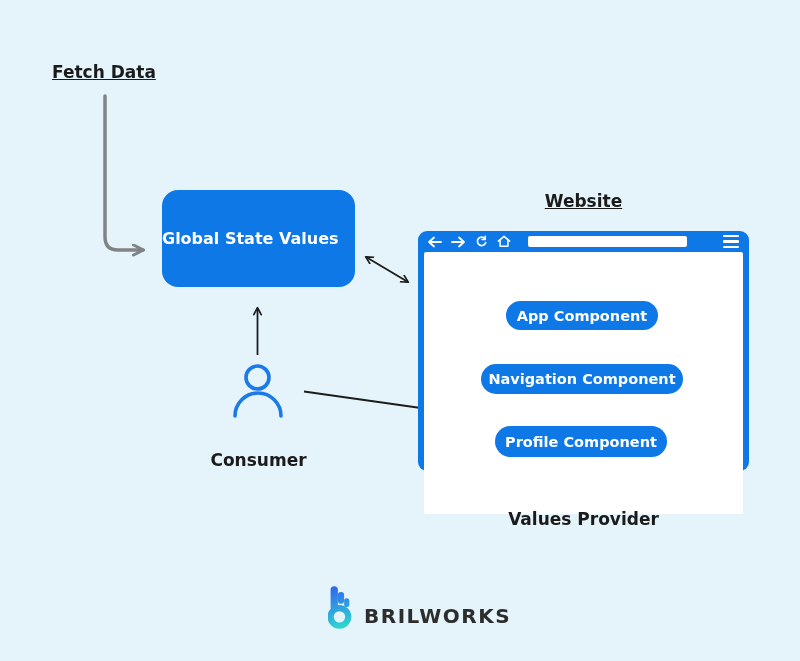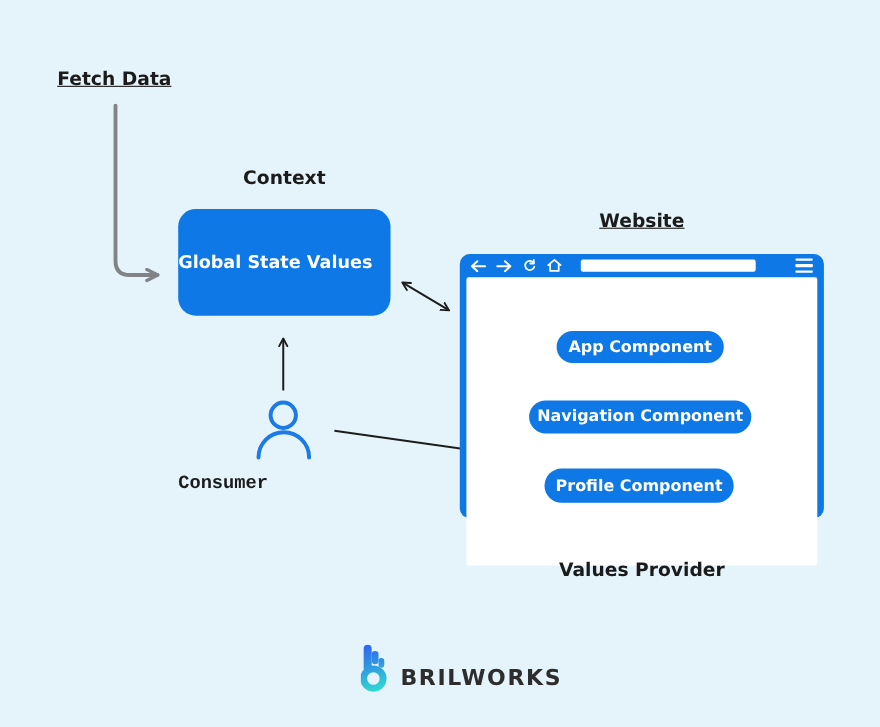--- a/index.html
+++ b/index.html
@@ -163,21 +163,20 @@
       </marker>
     </defs>
     <path d="M105,96 L105,237 Q105,250 118,250 L143,250" fill="none" stroke="#808486" stroke-width="3.5" stroke-linecap="round" marker-end="url(#mgray)"></path>
     <path d="M366,257 L408,282" fill="none" stroke="#1c1c1c" stroke-width="1.8" marker-start="url(#mblack)" marker-end="url(#mblack)"></path>
     <path d="M257.5,355 L257.5,308" fill="none" stroke="#1c1c1c" stroke-width="1.8" marker-end="url(#mblack)"></path>
     <path d="M304,391.5 L481,416.5" fill="none" stroke="#1c1c1c" stroke-width="1.8" marker-end="url(#mblack)"></path>
   </svg>
 
   <div class="diagram-label" style="left:52px; top:62px;text-decoration:underline;">Fetch Data</div>
 
-  <div class="diagram-label" style="left:162px; top:152px; width:193px; text-align:center;">Context</div>
 
   <div class="context-box">
     <span class="box-label">Global State Values</span>
   </div>
 
   <div class="diagram-label" style="left:418px; top:191px; width:331px; text-align:center;text-decoration:underline;">Website</div>
 
   <div class="browser">
     <div class="browser-header">
       <span class="nav-icon">
@@ -215,21 +214,21 @@
       <button class="pill-btn btn-profile">Profile Component</button>
       <div class="provider-label">Values Provider</div>
     </div>
   </div>
 
   <svg class="person-icon" viewBox="0 0 58 60">
     <circle cx="28.5" cy="18.5" r="11.5" fill="none" stroke="#1b79e8" stroke-width="3.6"></circle>
     <path d="M6,57 A23,23 0 0 1 52,57" fill="none" stroke="#1b79e8" stroke-width="3.6" stroke-linecap="round"></path>
   </svg>
 
-  <div class="diagram-label" style="left:162px; top:431px; width:193px; text-align:left;font-family:Liberation Mono, monospace;">Consumer</div>
+  <div class="diagram-label" style="left:162px; top:450px; width:193px; text-align:center;">Consumer</div>
 
   <div class="footer-logo">
     <svg class="logo-mark" width="26" height="43" viewBox="0 0 50 82">
       <defs>
         <linearGradient id="lg" gradientUnits="userSpaceOnUse" x1="10" y1="0" x2="32" y2="80">
           <stop offset="0" stop-color="#2f63ef"></stop>
           <stop offset="1" stop-color="#2fd9d0"></stop>
         </linearGradient>
       </defs>
       <rect x="5" y="0" width="14" height="48" rx="7" fill="url(#lg)"></rect>

